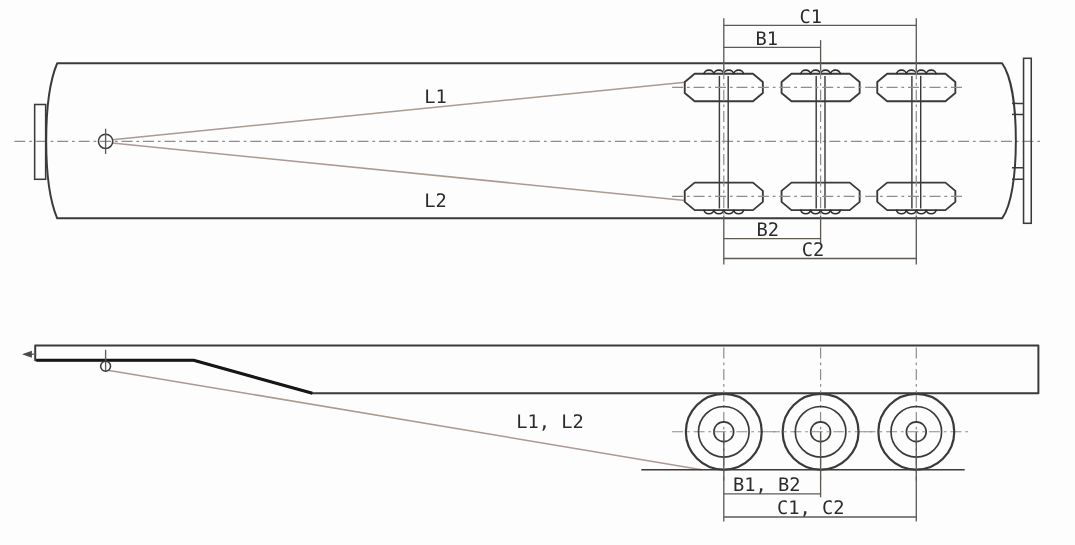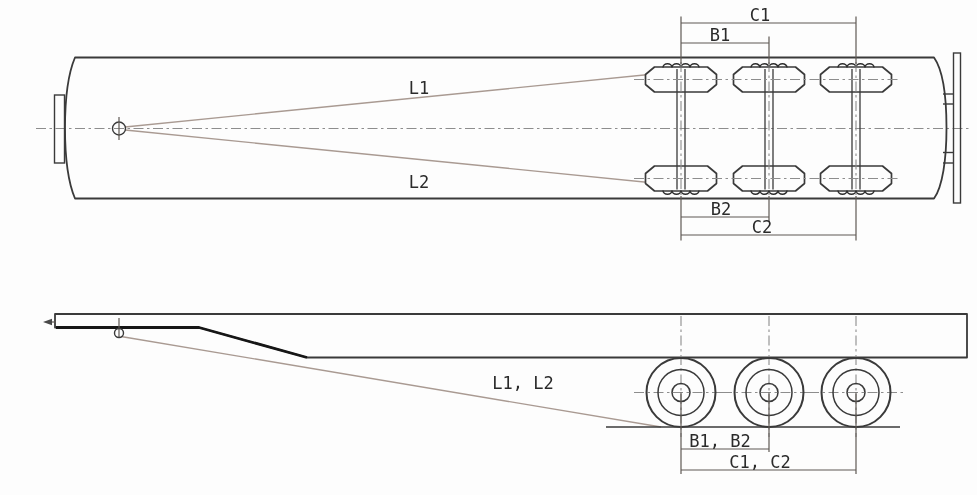--- a/index.html
+++ b/index.html
@@ -1,21 +1,21 @@
 <!DOCTYPE html>
 <html><head>
 <meta charset="utf-8">
 <style>
   html, body {
     margin: 0; padding: 0;
     width: 977px; height: 495px;
     background: #fdfdfd;
     overflow: hidden;
   }
-  .stage { position: relative; width: 777px; height: 495px; margin-left: 23px; }
+  .stage { position: relative; width: 777px; height: 495px; }
   svg { position: absolute; left: 0; top: 0; }
 
   
   .outline  { stroke: #3a3a3a; stroke-width: 1.8; fill: none; stroke-linejoin: round; }
   .outline-f{ stroke: #3a3a3a; stroke-width: 1.8; fill: #fdfdfd; stroke-linejoin: round; }
   .thin     { stroke: #3a3a3a; stroke-width: 1.4; fill: none; }
   .thick    { stroke: #161616; stroke-width: 2.8; fill: none; stroke-linejoin: round; }
   .tire     { stroke: #3a3a3a; stroke-width: 1.7; fill: #fdfdfd; stroke-linejoin: round; }
   .tread    { stroke: #2e2e2e; stroke-width: 1.5; fill: none; }
   .shaft    { stroke: #3a3a3a; stroke-width: 1.3; fill: none; }

